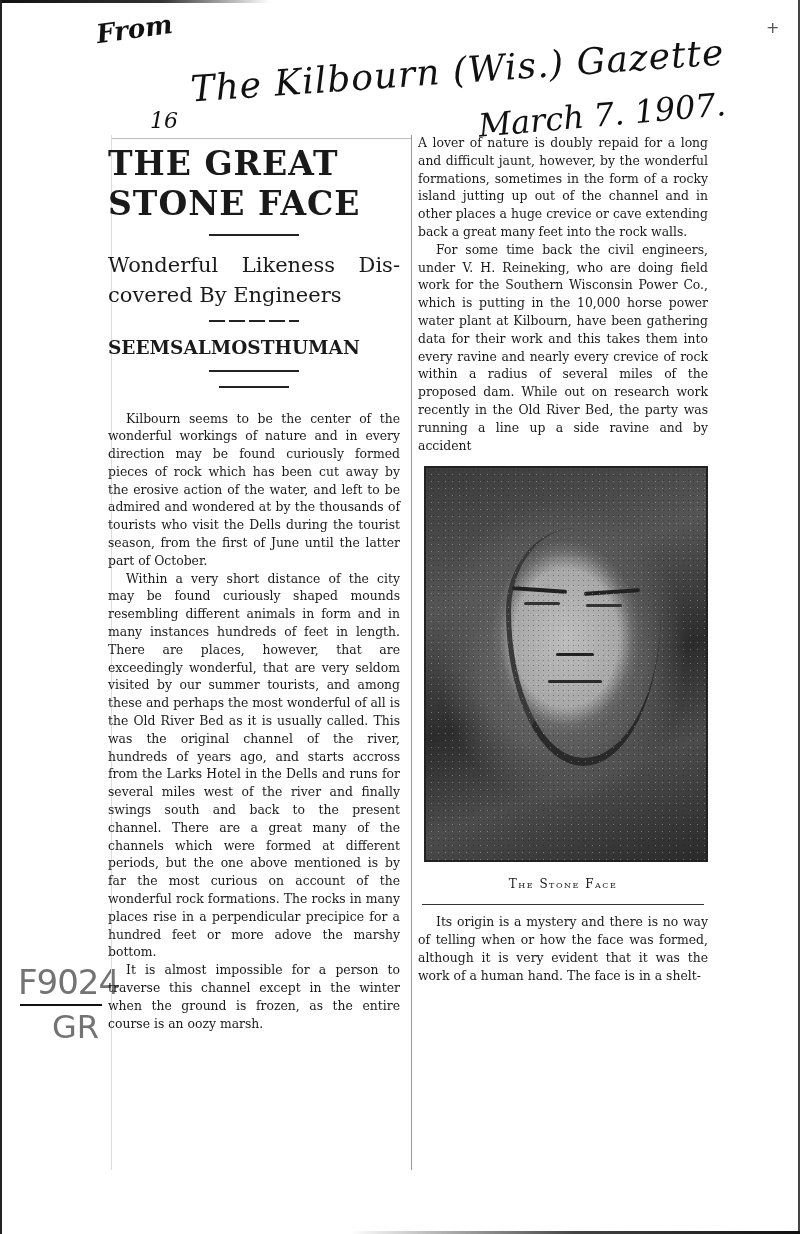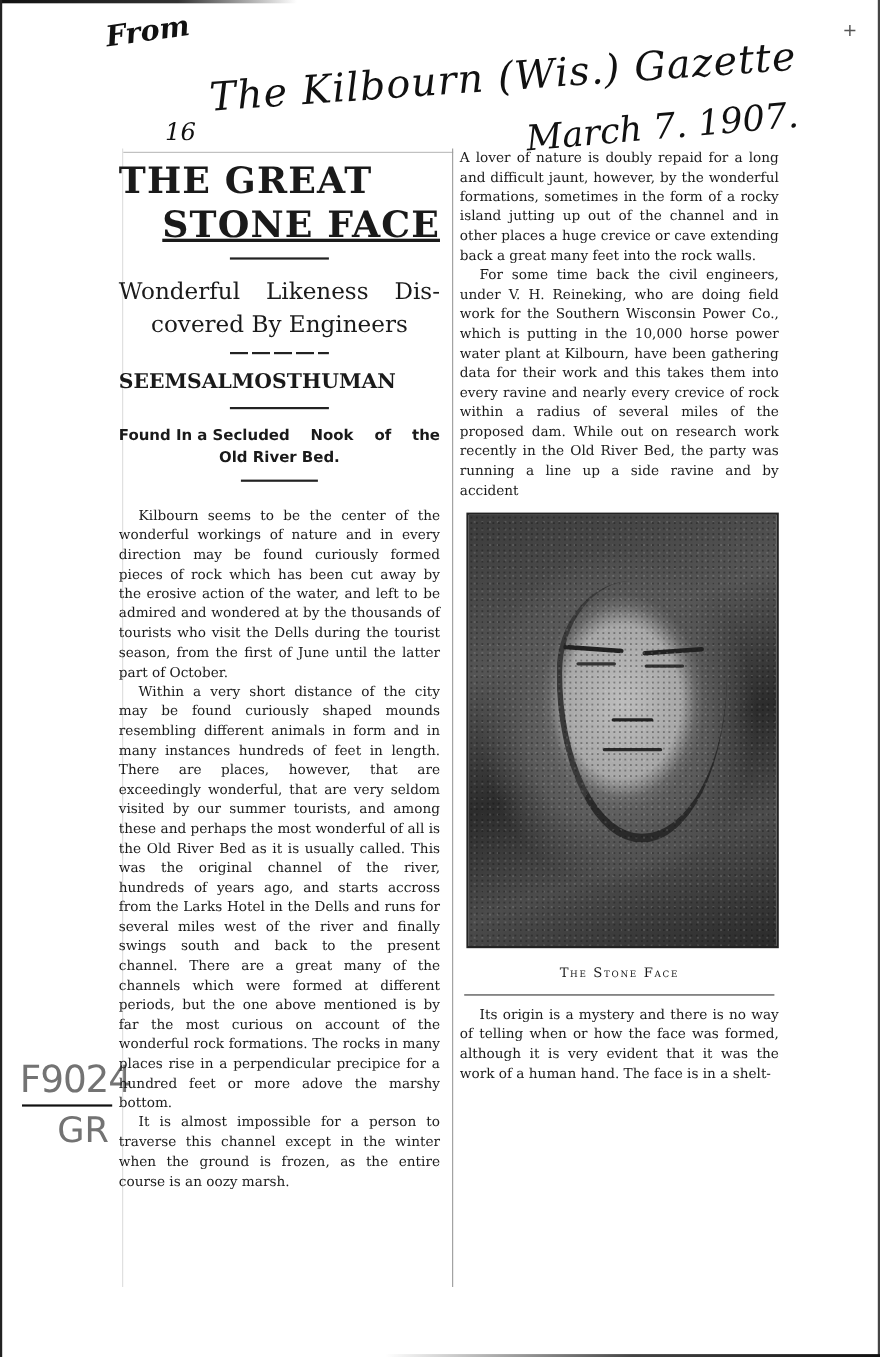--- a/index.html
+++ b/index.html
@@ -64,27 +64,27 @@
 
     .headline1 {
       font-family: "DejaVu Serif", serif;
       font-weight: bold;
       font-size: 33px;
       line-height: 40px;
       letter-spacing: 1px;
       margin: 4px 0 0 0;
       text-align: left;
     }
-    .headline1 .l2 { display: block; text-align: right; padding-right: 0px; text-decoration: underline; }
+    .headline1 .l2 { display: block; padding-right: 0px; }
     .sep { width: 90px; height: 2px; background: #222; margin: 10px auto 14px auto; }
     .sep.dashed { background: repeating-linear-gradient(to right, #222 0 16px, transparent 16px 20px); height: 1.5px; }
     .deck1 {
       font-weight: normal; font-size: 21px; line-height: 30px; text-align: justify;
     }
-    .deck1 .l2 { display: block; text-align: center; }
+    .deck1 .l2 { display: block; text-align: left; }
     .deck2 {
       font-weight: bold; font-size: 18.5px; line-height: 24px;
       display: flex; justify-content: flex-start;
     }
     .deck3 {
       font-family: "DejaVu Sans", sans-serif;
       font-weight: bold; font-size: 13.6px; line-height: 20px;
     }
     .deck3 .l1 { display: flex; justify-content: space-between; }
     .deck3 .l2 { display: block; text-align: center; }
@@ -172,29 +172,20 @@
     <span style="display:block; text-align:justify; text-align-last:justify;">Wonderful Likeness Dis-</span>
     <span class="l2">covered By Engineers</span>
   </div>
   <div class="sep dashed"></div>
   <div class="deck2">
     <span>SEEMS</span>
     <span>ALMOST</span>
     <span>HUMAN</span>
   </div>
   <div class="sep"></div>
-  <div class="deck3">
-    <span class="l1">
-      <span>Found In a Secluded</span>
-      <span>Nook</span>
-      <span>of</span>
-      <span>the</span>
-    </span>
-    <span class="l2">Old River Bed.</span>
-  </div>
   <div class="sep" style="width:70px; margin-bottom:22px;"></div>
 
   <p class="body">Kilbourn seems to be the center of the wonderful workings of nature and in every direction may be found curiously formed pieces of rock which has been cut away by the erosive action of the water, and left to be admired and wondered at by the thousands of tourists who visit the Dells during the tourist season, from the first of June until the latter part of October.</p>
   <p class="body">Within a very short distance of the city may be found curiously shaped mounds resembling different animals in form and in many instances hundreds of feet in length. There are places, however, that are exceedingly wonderful, that are very seldom visited by our summer tourists, and among these and perhaps the most wonderful of all is the Old River Bed as it is usually called. This was the original channel of the river, hundreds of years ago, and starts accross from the Larks Hotel in the Dells and runs for several miles west of the river and finally swings south and back to the present channel. There are a great many of the channels which were formed at different periods, but the one above mentioned is by far the most curious on account of the wonderful rock formations. The rocks in many places rise in a perpendicular precipice for a hundred feet or more adove the marshy bottom.</p>
   <p class="body">It is almost impossible for a person to traverse this channel except in the winter when the ground is frozen, as the entire course is an oozy marsh.</p>
 </div>
 
 <div class="col col-right">
   <p class="body" style="text-indent:0">A lover of nature is doubly repaid for a long and difficult jaunt, however, by the wonderful formations, sometimes in the form of a rocky island jutting up out of the channel and in other places a huge crevice or cave extending back a great many feet into the rock walls.</p>
   <p class="body">For some time back the civil engineers, under V. H. Reineking, who are doing field work for the Southern Wisconsin Power Co., which is putting in the 10,000 horse power water plant at Kilbourn, have been gathering data for their work and this takes them into every ravine and nearly every crevice of rock within a radius of several miles of the proposed dam. While out on research work recently in the Old River Bed, the party was running a line up a side ravine and by accident</p>

